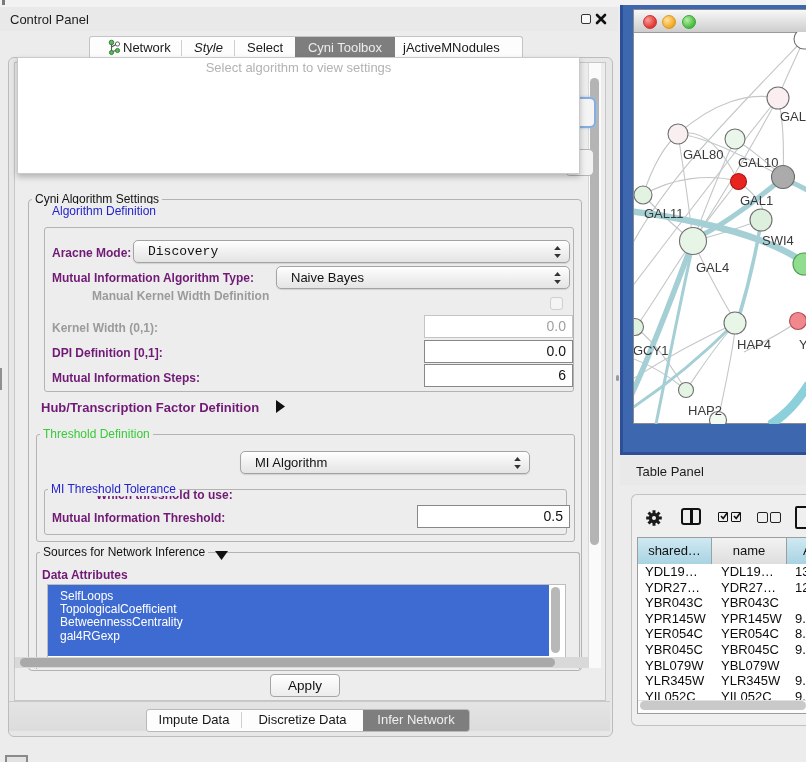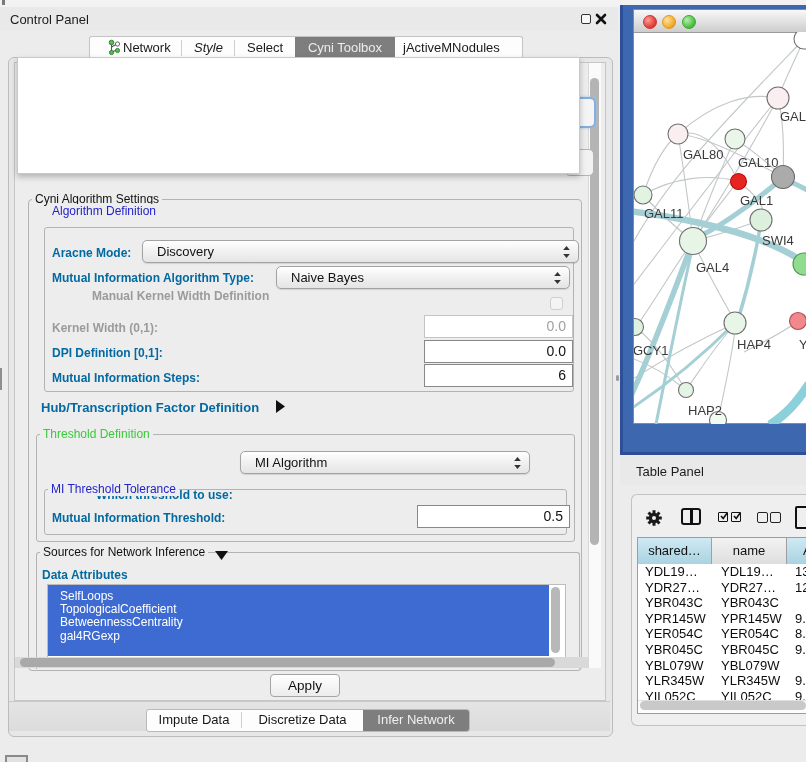--- a/index.html
+++ b/index.html
@@ -1,21 +1,21 @@
 <!DOCTYPE html>
 <html><head>
 <meta charset="utf-8">
 <style>
   html,body{margin:0;padding:0;}
   body{width:806px;height:762px;position:relative;overflow:hidden;
        background:#ececec;font-family:"Liberation Sans",sans-serif;
        -webkit-font-smoothing:antialiased;}
   .abs{position:absolute;}
   .b{font-weight:bold;}
-  .lbl{font-size:12px;font-weight:bold;color:#0369a1;}
+  .lbl{font-size:12px;font-weight:bold;color:#701a75;}
   .dis{color:#9b9b9b;}
   .grp{border:1px solid #b3b3b3;border-radius:3px;position:absolute;}
   .grplbl{position:absolute;background:#ededed;padding:0 3px;font-size:12px;}
   .field{position:absolute;background:#fff;border:1px solid #888;
          font-size:14px;text-align:right;color:#111;line-height:21px;padding-right:6px;}
   .combo{position:absolute;border:1px solid #a3a3a3;border-radius:5px;
          background:linear-gradient(#ffffff,#f2f2f2 45%,#e4e4e4);
          box-shadow:0 1px 1px rgba(0,0,0,0.12);
          font-size:13px;color:#111;}
   .combo .ct{position:absolute;left:14px;top:3px;}
@@ -64,21 +64,21 @@
 
 <div id="content"></div>
 
 <div class="grp" style="left:28px;top:199px;width:552px;height:470px;border-radius:4px;"></div>
 <div class="grplbl" style="left:32px;top:192px;color:#111;">Cyni Algorithm Settings</div>
 
 <div class="grp" style="left:44px;top:227px;width:528px;height:163px;"></div>
 <div class="grplbl" style="left:49px;top:204px;color:#2323cc;">Algorithm Definition</div>
 
 <div class="abs lbl" style="left:52px;top:246px;">Aracne Mode:</div>
-<div class="combo" style="left:142px;top:240px;width:435px;height:21px;">
+<div class="combo" style="left:133px;top:240px;width:435px;height:21px;font-family:Liberation Mono, monospace;">
   <div class="ct">Discovery</div>
   <svg class="carr" width="9" height="14" viewBox="0 0 9 14">
     <path d="M4.5 1 L7.8 5 H1.2 Z" fill="#333"></path>
       <path d="M4.5 13 L7.8 9 H1.2 Z" fill="#333"></path>
   </svg>
 </div>
 
 <div class="abs lbl" style="left:52px;top:271px;">Mutual Information Algorithm Type:</div>
 <div class="combo" style="left:276px;top:266px;width:292px;height:21px;">
   <div class="ct">Naive Bayes</div>
@@ -148,20 +148,21 @@
   <div class="abs" style="left:216px;top:0;width:106px;height:21px;background:#7e7e7e;color:#f0f0f0;text-align:center;line-height:20px;border-radius:0 2px 2px 0;">Infer Network</div>
 </div>
 
 <div class="abs" style="left:5px;top:755px;width:19px;height:10px;background:#e2e2e2;border:2px solid #8a8a8a;"></div>
 
 <div class="abs" style="left:0;top:368px;width:2px;height:22px;background:#8f8f8f;"></div>
 
 <div class="abs" style="left:616px;top:375px;width:3px;height:6px;background:#9a9aa2;border-radius:2px;"></div>
 
 <div class="abs" style="left:17px;top:57px;width:561px;height:115px;background:#fff;border:1px solid #c9c9c9;box-shadow:0 3px 6px rgba(0,0,0,0.25);z-index:50;">
+  <div class="abs" style="left:0;top:2px;width:100%;text-align:center;font-size:13px;color:#b2b2b2;">Select algorithm to view settings</div>
 </div>
 
 <div class="abs" style="left:560px;top:97px;width:32px;height:27px;border:2px solid #85aede;border-radius:6px;box-shadow:0 0 3px #9cc0e8;z-index:40;background:#f4f4f4;"></div>
 <div class="abs" style="left:565px;top:149px;width:27px;height:25px;border:1px solid #b5b5b5;border-radius:5px;z-index:40;background:#f2f2f2;"></div>
 
 <div class="abs" style="left:620px;top:5px;width:186px;height:450px;background:#3d68b0;border-left:3px solid #2c4f97;border-bottom:3px solid #2c4f97;box-sizing:border-box;"></div>
 
 <div class="abs" style="left:633px;top:9px;width:173px;height:415px;border:1px solid #8a8a8a;border-right:none;box-sizing:border-box;background:#fff;">
   <div class="abs" style="left:0;top:0;width:100%;height:22px;background:linear-gradient(#f8f8f8,#cdcdcd);border-bottom:1px solid #9a9a9a;"></div>
   <div class="abs" style="left:9px;top:5px;width:12px;height:12px;border-radius:50%;background:radial-gradient(circle at 4px 4px,#f99f9b,#e4443c 60%,#b22);border:0.5px solid #c33;"></div>

